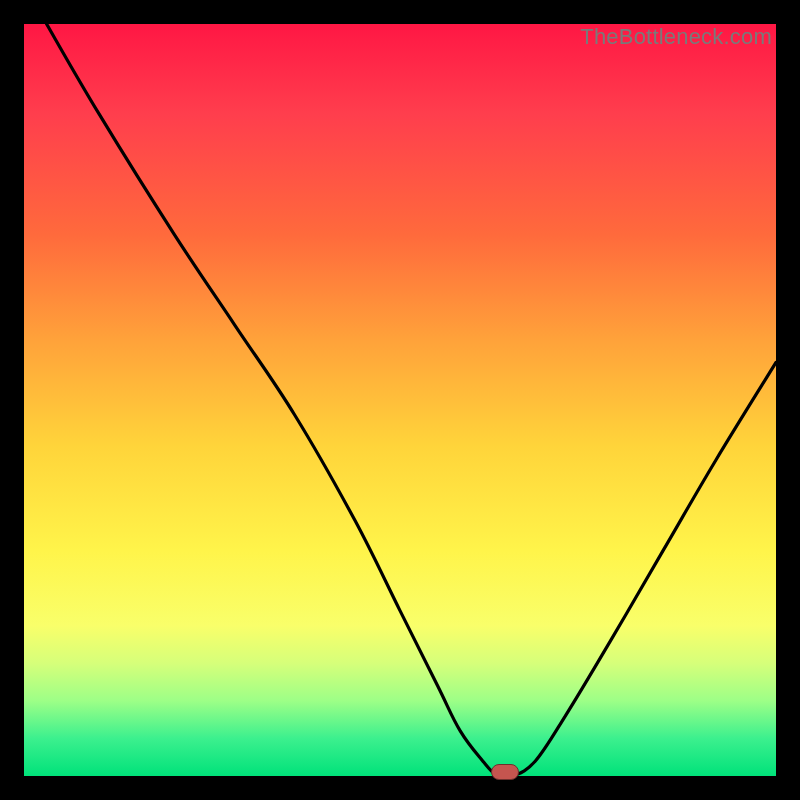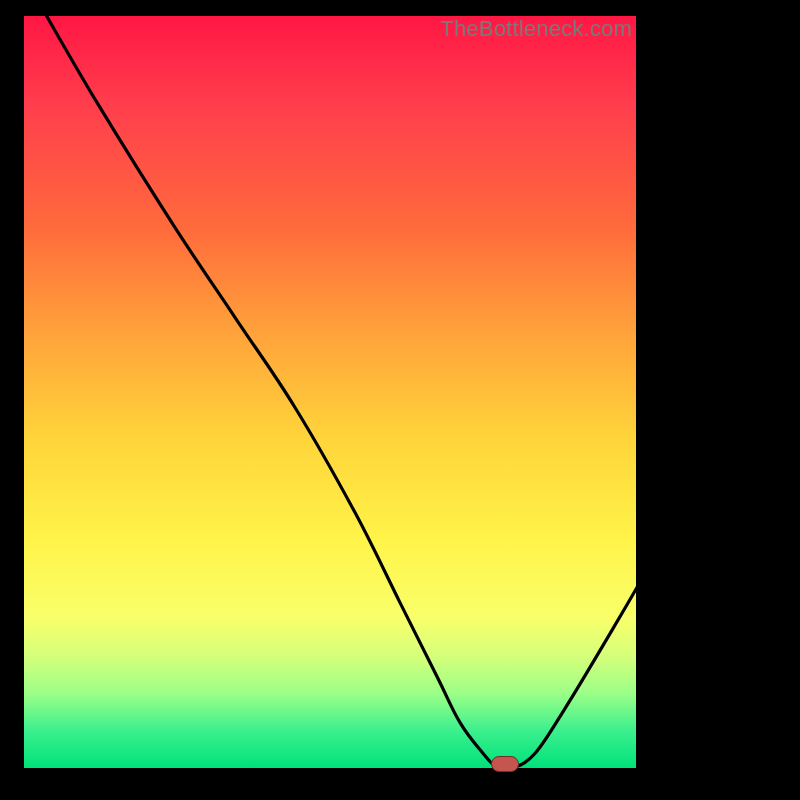--- a/index.html
+++ b/index.html
@@ -13,22 +13,22 @@
   }
   .frame {
     position: relative;
     width: 800px;
     height: 800px;
     background: #000;
   }
   .plot-area {
     position: absolute;
     left: 24px;
-    top: 16px;
-    width: 612px;
+    top: 24px;
+    width: 752px;
     height: 752px;
     background: linear-gradient(
       to bottom,
       #ff1744 0%,
       #ff3e4d 12%,
       #ff6a3c 28%,
       #ffa23a 42%,
       #ffd43a 56%,
       #fff44a 70%,
       #f9ff6a 80%,

